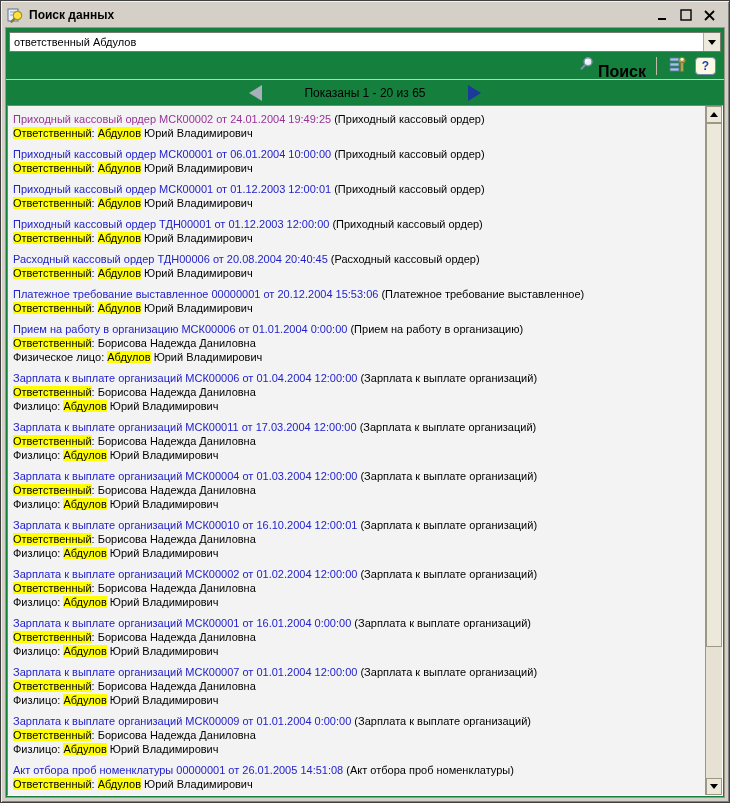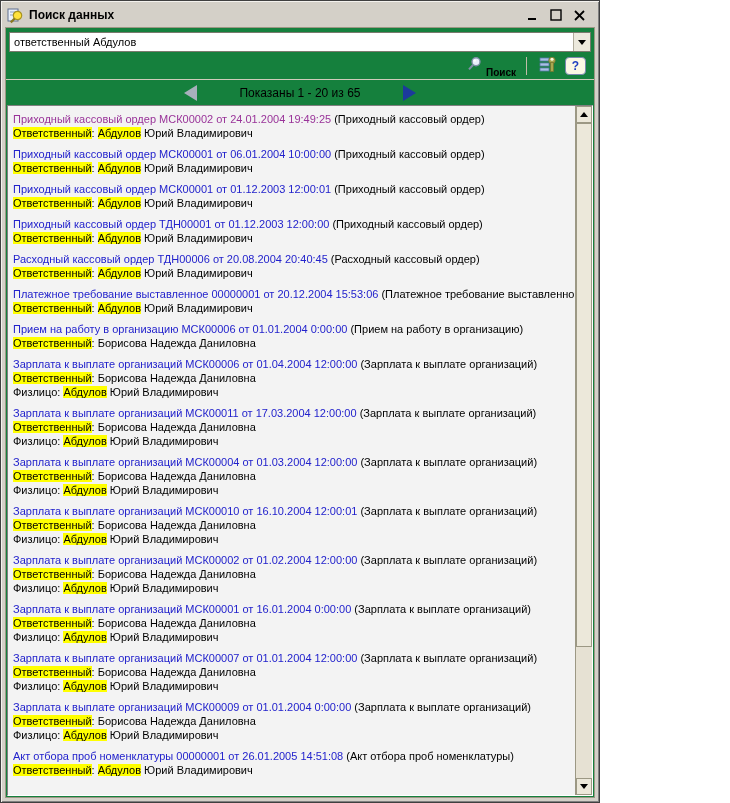--- a/index.html
+++ b/index.html
@@ -1,19 +1,19 @@
 <!DOCTYPE html>
 <html><head>
 <meta charset="utf-8">
 <style>
   * { margin:0; padding:0; box-sizing:border-box; }
   html,body { width:730px; height:803px; overflow:hidden; background:#fff;
               font-family:"Liberation Sans","DejaVu Sans",sans-serif; }
   .window {
-    width:600px; height:803px;
+    width:730px; height:803px;
     background:#D4D0C8;
     border:1px solid #404040;
     box-shadow: inset 1px 1px 0 #F4F2EE, inset -1px -1px 0 #808080;
     padding:4px;
     display:flex; flex-direction:column;
   }
   
   .titlebar {
     height:22px; display:flex; align-items:center; gap:5px;
     background:#D4D0C8; padding:0 3px 2px 2px; flex:0 0 auto;
@@ -38,21 +38,21 @@
     width:17px; flex:0 0 auto; background:#ECE9DD; border-left:1px solid #B0AC9C;
     display:flex; align-items:center; justify-content:center; cursor:default;
   }
   .combo-arrow { width:0; height:0; border-left:4px solid transparent; border-right:4px solid transparent; border-top:5px solid #000; }
   
   .toolbar-row {
     height:25px; flex:0 0 auto; display:flex; align-items:center; justify-content:flex-end;
     gap:6px; padding:2px 8px 3px 8px;
   }
   .search-btn { display:flex; align-items:center; gap:4px; cursor:default; }
-  .search-btn .lbl { font-size:10px; font-weight:bold; color:#000;margin-top:12px; }
+  .search-btn .lbl { font-size:16px; font-weight:bold; color:#000;margin-top:12px; }
   .tb-sep { width:1px; height:18px; background:#C0BCA8; margin:0 4px; }
   .tool-btn { width:22px; height:20px; display:flex; align-items:center; justify-content:center; cursor:default; }
   .help-btn {
     width:21px; height:18px; border:1px solid #7A88B0; border-radius:4px; background:#FBF8E4;
     color:#2040C0; font-weight:bold; font-size:12px;
     display:flex; align-items:center; justify-content:center; cursor:default;
   }
   
   .pager-row {
     height:26px; flex:0 0 auto; border-top:1px solid #CFCBBB;
@@ -223,20 +223,21 @@
     </div>
   <div class="rline"><span class="hl">Ответственный</span><span>: </span><span class="hl">Абдулов</span><span> Юрий Владимирович</span></div>
           </div>
 
   <div class="rblock">
     <div class="rline">
       <a class="rlink">Прием на работу в организацию МСК00006 от 01.01.2004 0:00:00</a>
       <span class="rtype"> (Прием на работу в организацию)</span>
     </div>
   <div class="rline"><span class="hl">Ответственный</span><span>: Борисова Надежда Даниловна</span></div>
+            <div class="rline"><span>Физическое лицо: </span><span class="hl">Абдулов</span><span> Юрий Владимирович</span></div>
           </div>
 
   <div class="rblock">
     <div class="rline">
       <a class="rlink">Зарплата к выплате организаций МСК00006 от 01.04.2004 12:00:00</a>
       <span class="rtype"> (Зарплата к выплате организаций)</span>
     </div>
   <div class="rline"><span class="hl">Ответственный</span><span>: Борисова Надежда Даниловна</span></div>
             <div class="rline"><span>Физлицо: </span><span class="hl">Абдулов</span><span> Юрий Владимирович</span></div>
           </div>

